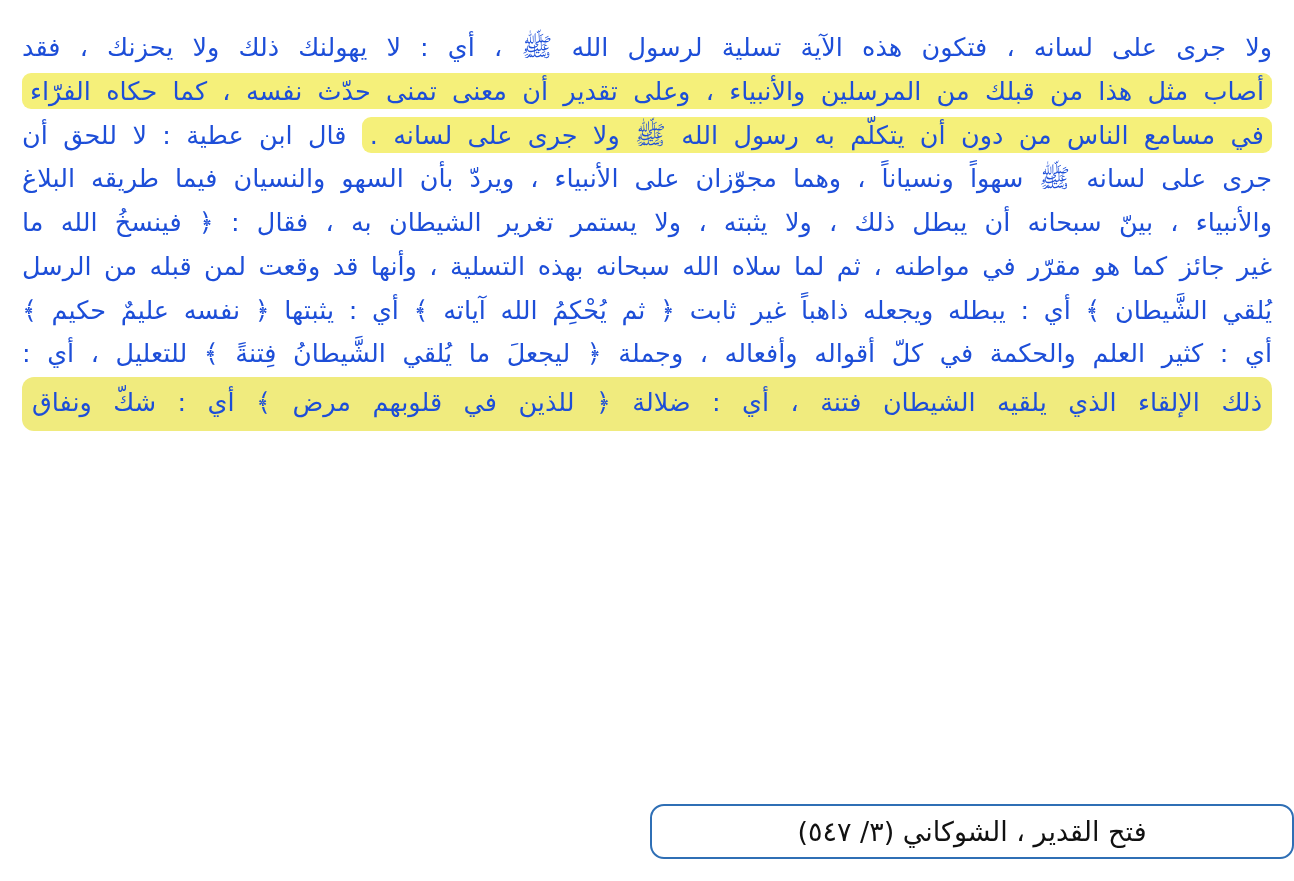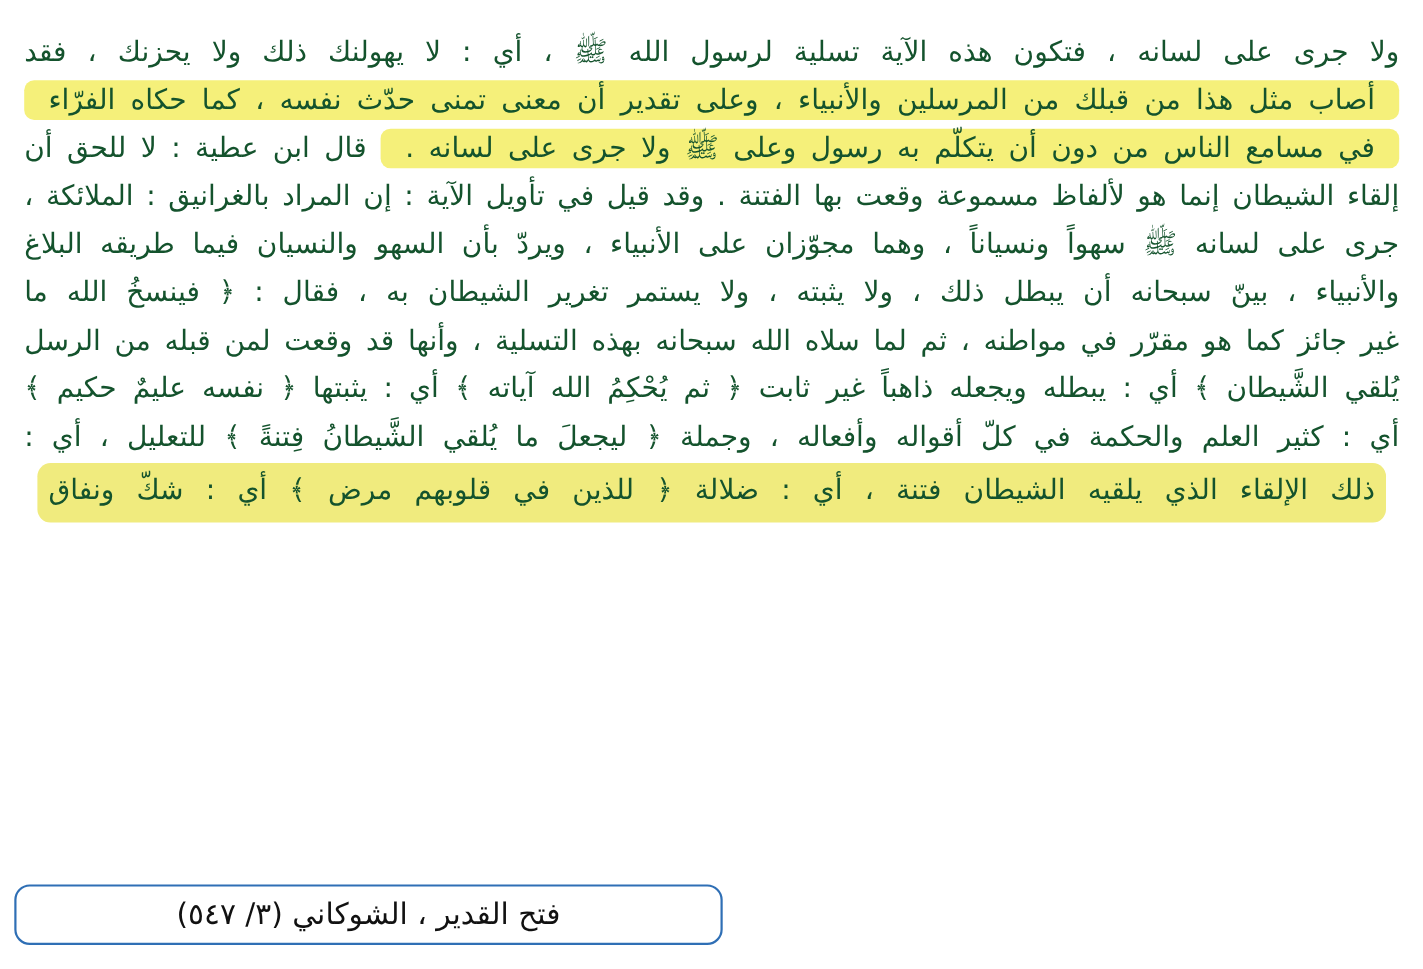--- a/index.html
+++ b/index.html
@@ -17,54 +17,54 @@
     position: relative;
     width: 1294px;
     height: 881px;
     background: #ffffff;
     box-sizing: border-box;
     padding: 26px 22px 10px 22px;
   }
   .text-body {
     direction: rtl;
     text-align: justify;
-    color: #14532d;
+    color: #1d4ed8;
     font-size: 25.5px;
     line-height: 1.52;
     letter-spacing: 0px;
   }
   .ln {
     display: block;
     width: 100%;
     text-align: justify;
     text-align-last: justify;
     padding: 2px 0 3px 0;
     box-sizing: border-box;
   }
   .hl {
     background: #f5f07a;
     border-radius: 9px;
     box-decoration-break: clone;
     -webkit-box-decoration-break: clone;
-    padding: 3px 22px;
+    padding: 3px 8px;
   }
   .hl-block {
     background: #f0eb7e;
     border-radius: 12px;
     padding: 4px 10px 6px 10px;
-    margin: 1px 12px;
+    margin: 1px 0;
     box-sizing: border-box;
   }
   .footer-wrap {
     position: absolute;
     left: 0;
     right: 0;
     bottom: 22px;
     display: flex;
-    justify-content: flex-end;
+    justify-content: flex-start;
     align-items: center;
     padding-left: 13px;
   }
   .source-box {
     border: 2.5px solid #2f6fb5;
     border-radius: 14px;
     padding: 10px 40px;
     font-size: 27px;
     color: #111111;
     background: #ffffff;
@@ -82,26 +82,23 @@
     <div class="ln">
       <span>ولا جرى على لسانه ، فتكون هذه الآية تسلية لرسول الله ﷺ ، أي : لا يهولنك ذلك ولا يحزنك ، فقد</span>
     </div>
 
     <div class="ln">
       <span class="hl">أصاب مثل هذا من قبلك من المرسلين والأنبياء ، وعلى تقدير أن معنى تمنى حدّث نفسه ، كما حكاه الفرّاء</span>
     </div>
 
 
     <div class="ln">
-      <span class="hl">في مسامع الناس من دون أن يتكلّم به رسول وعلى ﷺ ولا جرى على لسانه .</span><span> قال ابن عطية : لا للحق أن</span>
+      <span class="hl">في مسامع الناس من دون أن يتكلّم به رسول الله ﷺ ولا جرى على لسانه .</span><span> قال ابن عطية : لا للحق أن</span>
     </div>
 
-    <div class="ln">
-      <span>إلقاء الشيطان إنما هو لألفاظ مسموعة وقعت بها الفتنة . وقد قيل في تأويل الآية : إن المراد بالغرانيق : الملائكة ،</span>
-    </div>
 
 
     <div class="ln">
       <span>جرى على لسانه ﷺ سهواً ونسياناً ، وهما مجوّزان على الأنبياء ، ويردّ بأن السهو والنسيان فيما طريقه البلاغ</span>
     </div>
 
     <div class="ln">
       <span>والأنبياء ، بينّ سبحانه أن يبطل ذلك ، ولا يثبته ، ولا يستمر تغرير الشيطان به ، فقال : ﴿ فينسخُ الله ما</span>
     </div>
 

